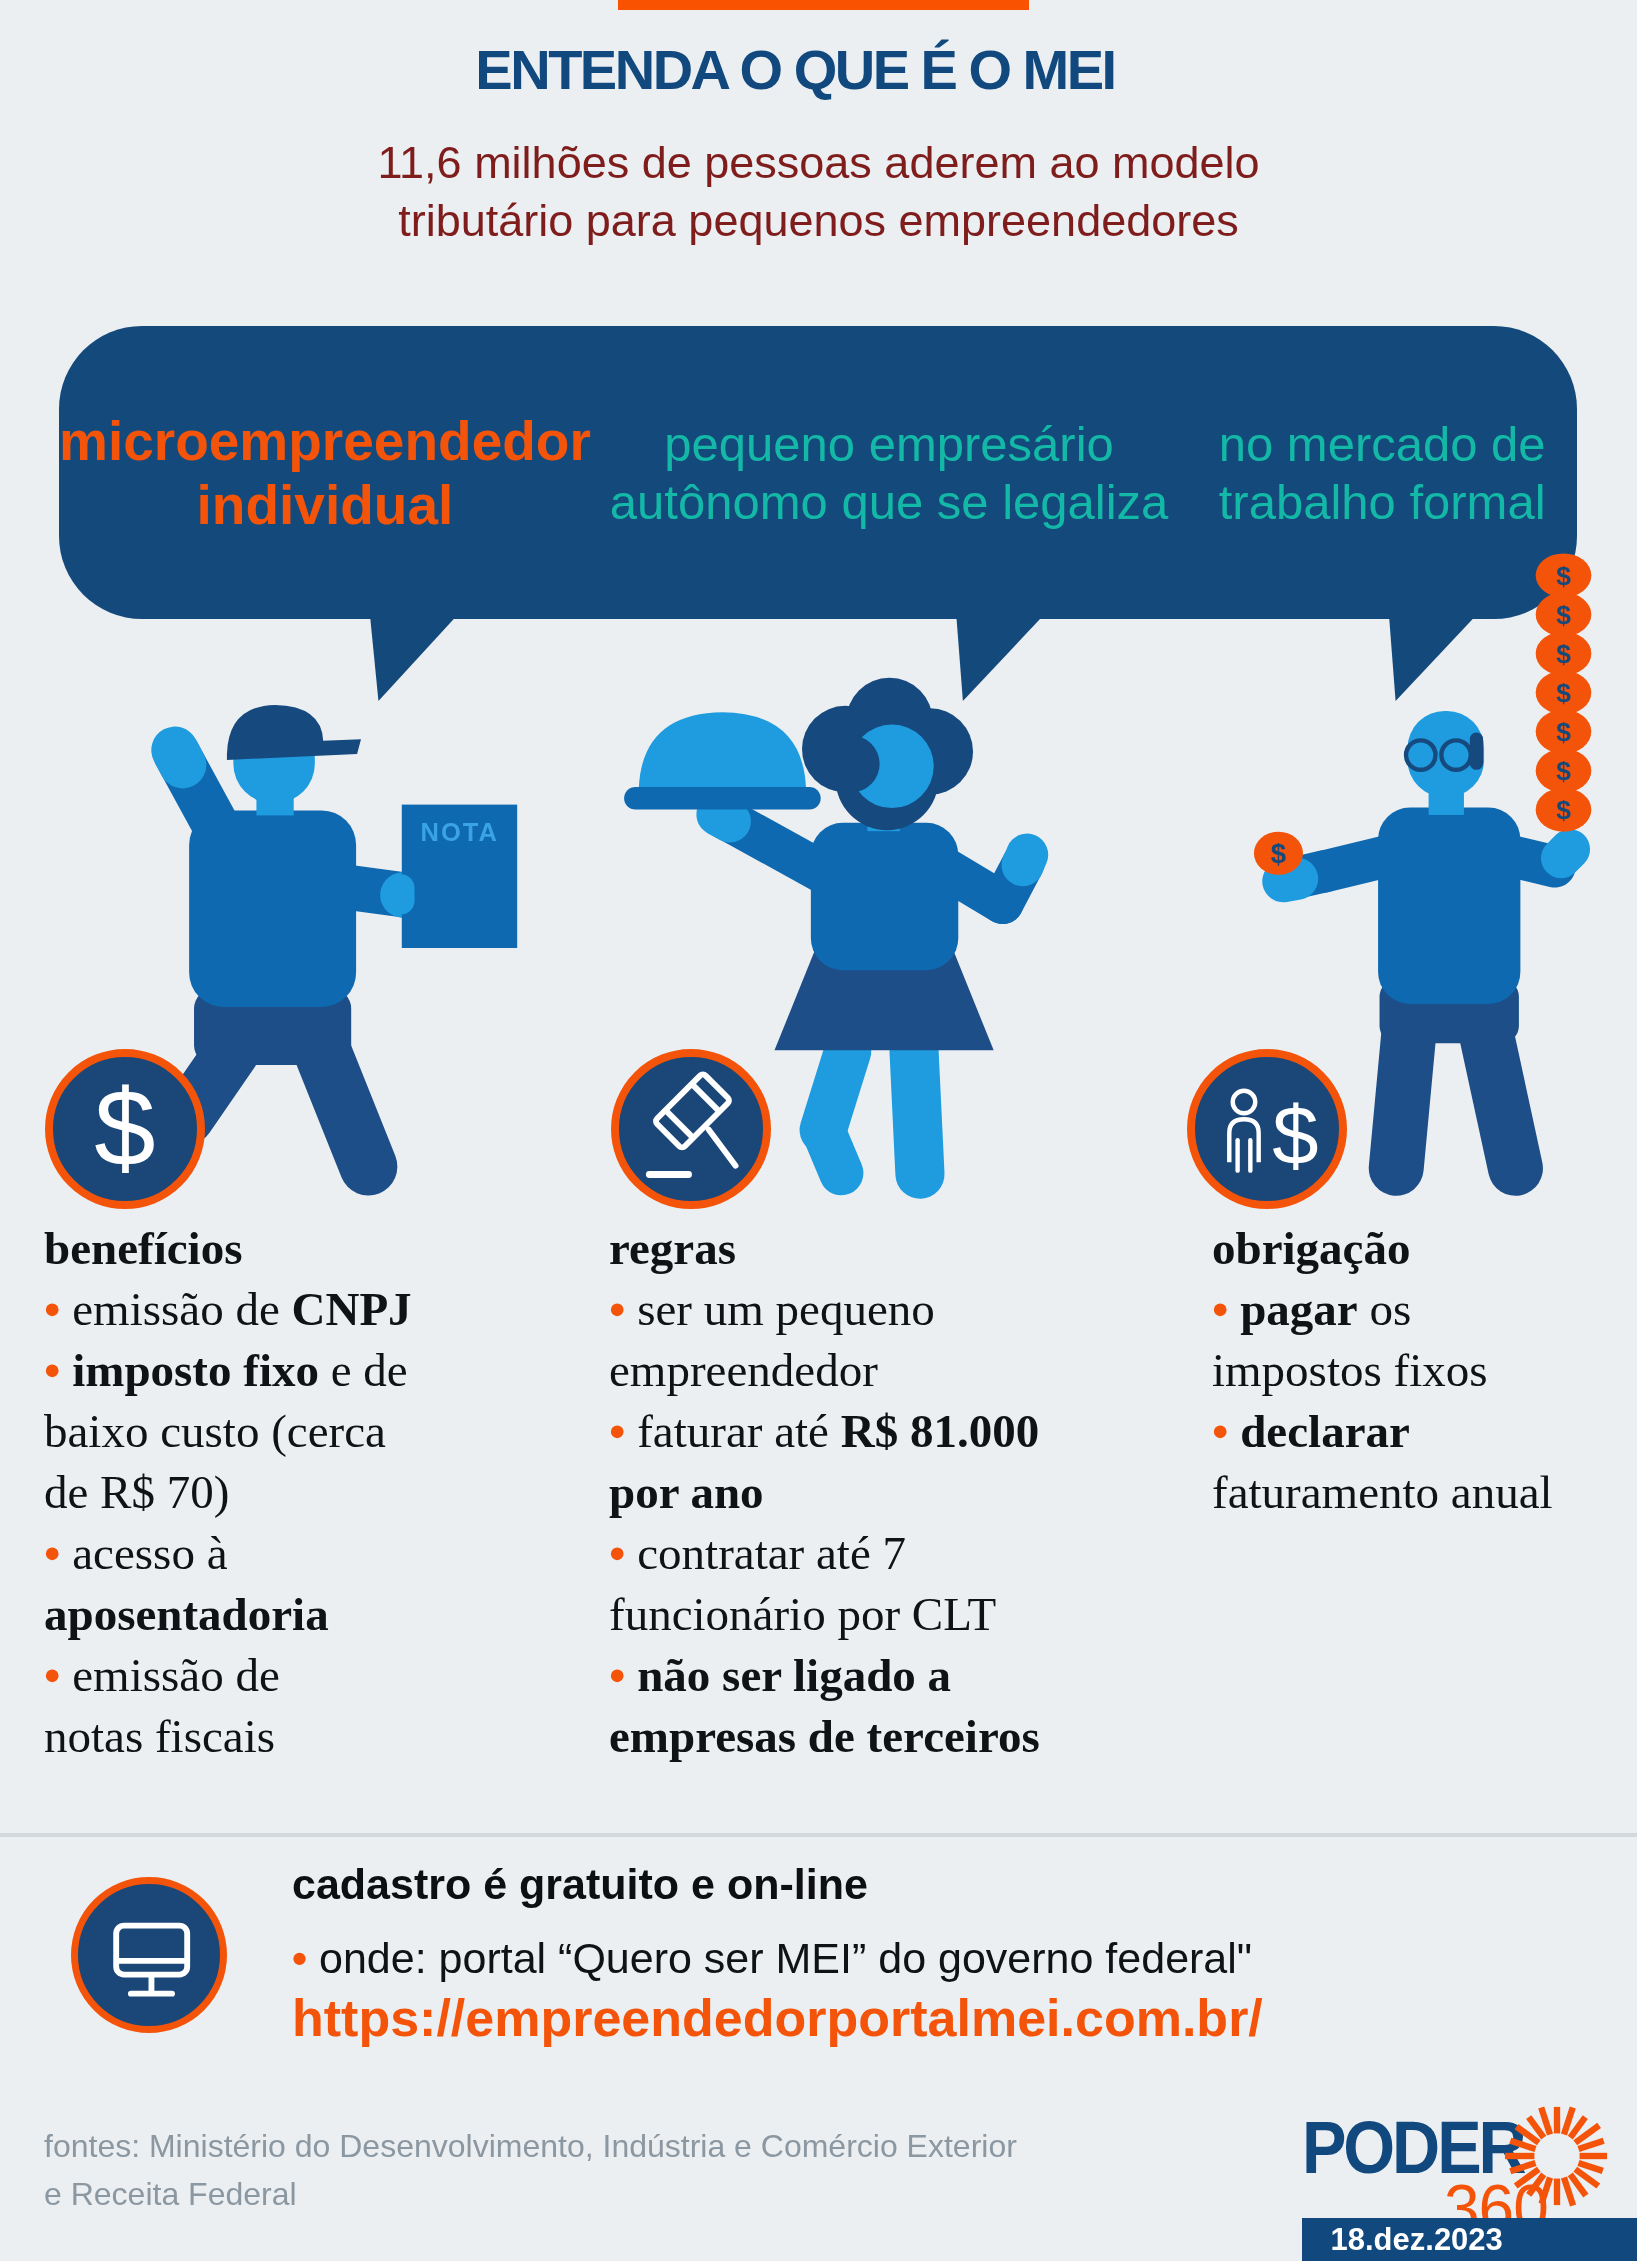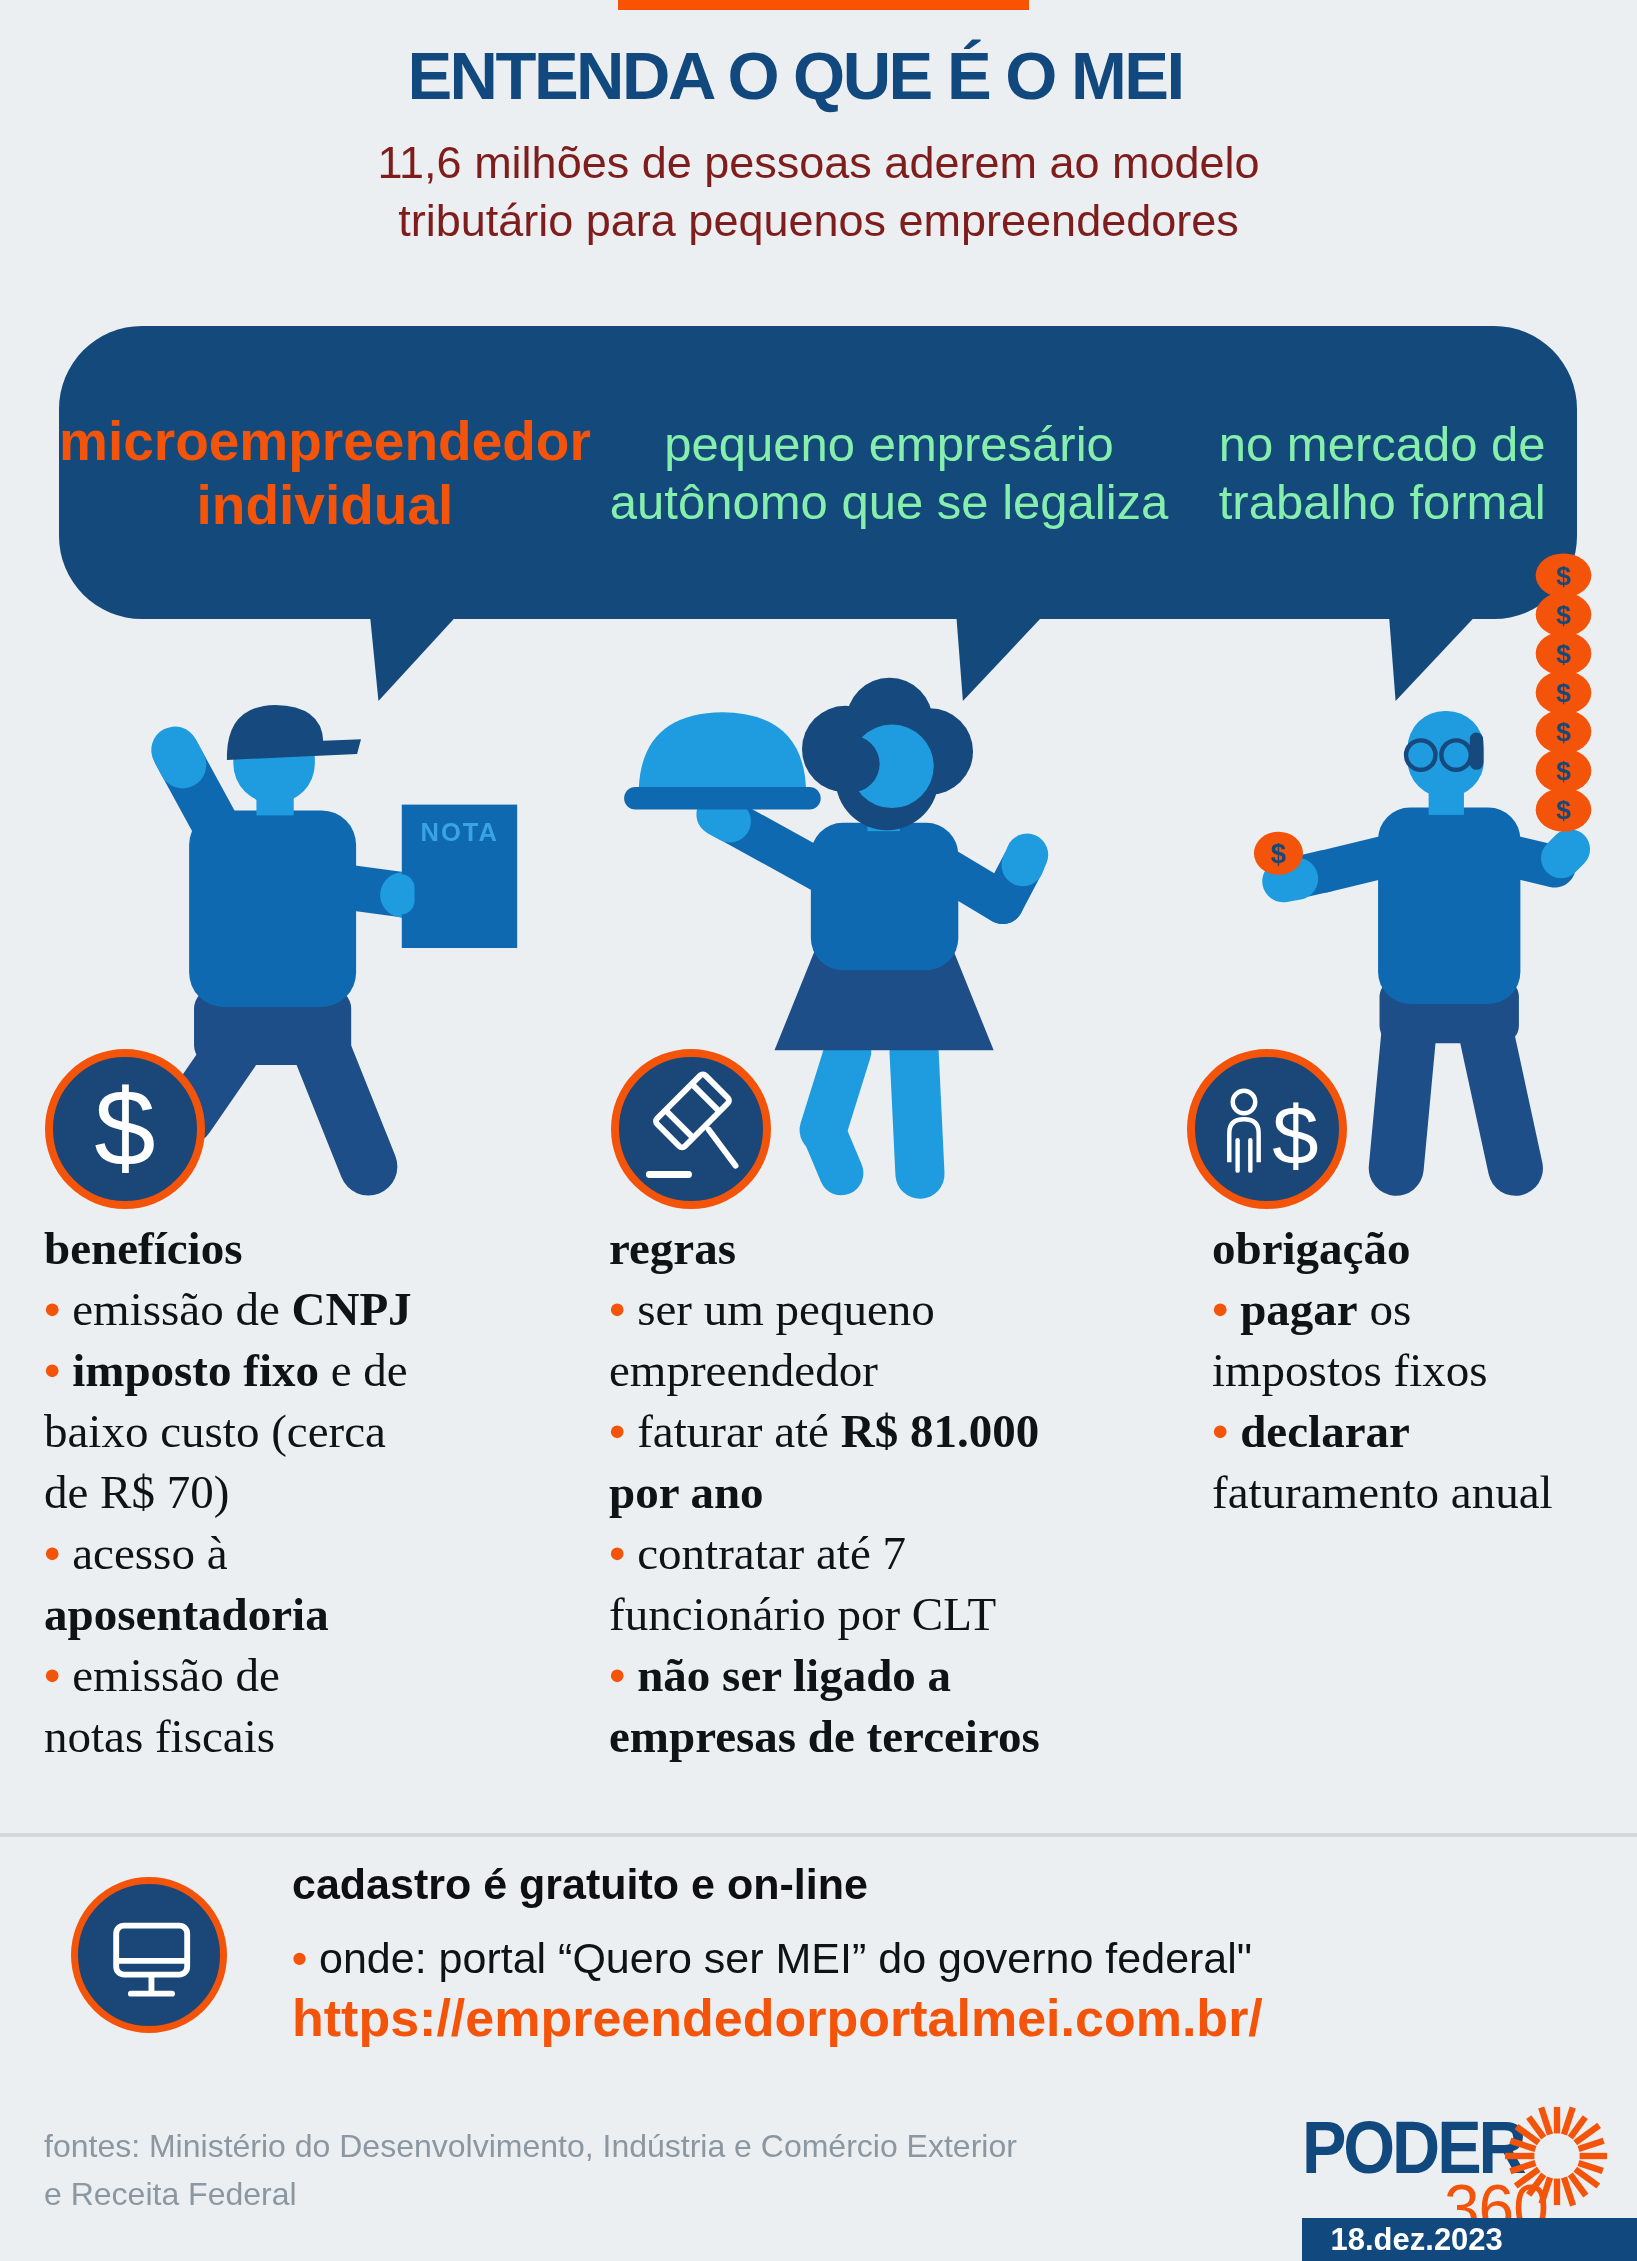--- a/index.html
+++ b/index.html
@@ -9,35 +9,35 @@
     -webkit-font-smoothing:antialiased;
   }
   .abs{position:absolute;}
   svg{display:block;overflow:visible;}
   svg text{font-family:"Liberation Sans",sans-serif;}
 
   
   .top-bar{left:618px;top:0;width:411px;height:9.8px;background:#f95301;}
   .page-title{
     left:0;top:37px;width:1590px;text-align:center;
-    font-size:67px;font-weight:700;letter-spacing:-2.5px;color:#11497e;
+    font-size:56px;font-weight:700;letter-spacing:-2.5px;color:#11497e;
   }
   .page-subtitle{
     left:0;top:134px;width:1637px;text-align:center;
     font-size:45px;line-height:58px;color:#7f1d1d;
   }
 
   
   .bubble{
     left:59px;top:326px;width:1518px;height:293px;background:#14497c;border-radius:83px;
     display:flex;flex-direction:row;align-items:center;justify-content:center;
     row-gap:12.8px;text-align:center;
   }
   .bubble-title{font-size:55px;font-weight:700;color:#f4540a;}
-  .bubble-line{font-size:49px;color:#86efac;line-height:58px;}
+  .bubble-line{font-size:49px;color:#14b8a6;line-height:58px;}
   .tails{left:0;top:612px;width:1637px;height:93px;}
 
   
   .icon-circle{
     width:144px;height:144px;border-radius:50%;
     background:#1a4777;border:8.8px solid #f4540a;
   }
   .ic1{left:45px;top:1049px;}
   .ic2{left:611px;top:1049px;}
   .ic3{left:1187px;top:1049px;}

